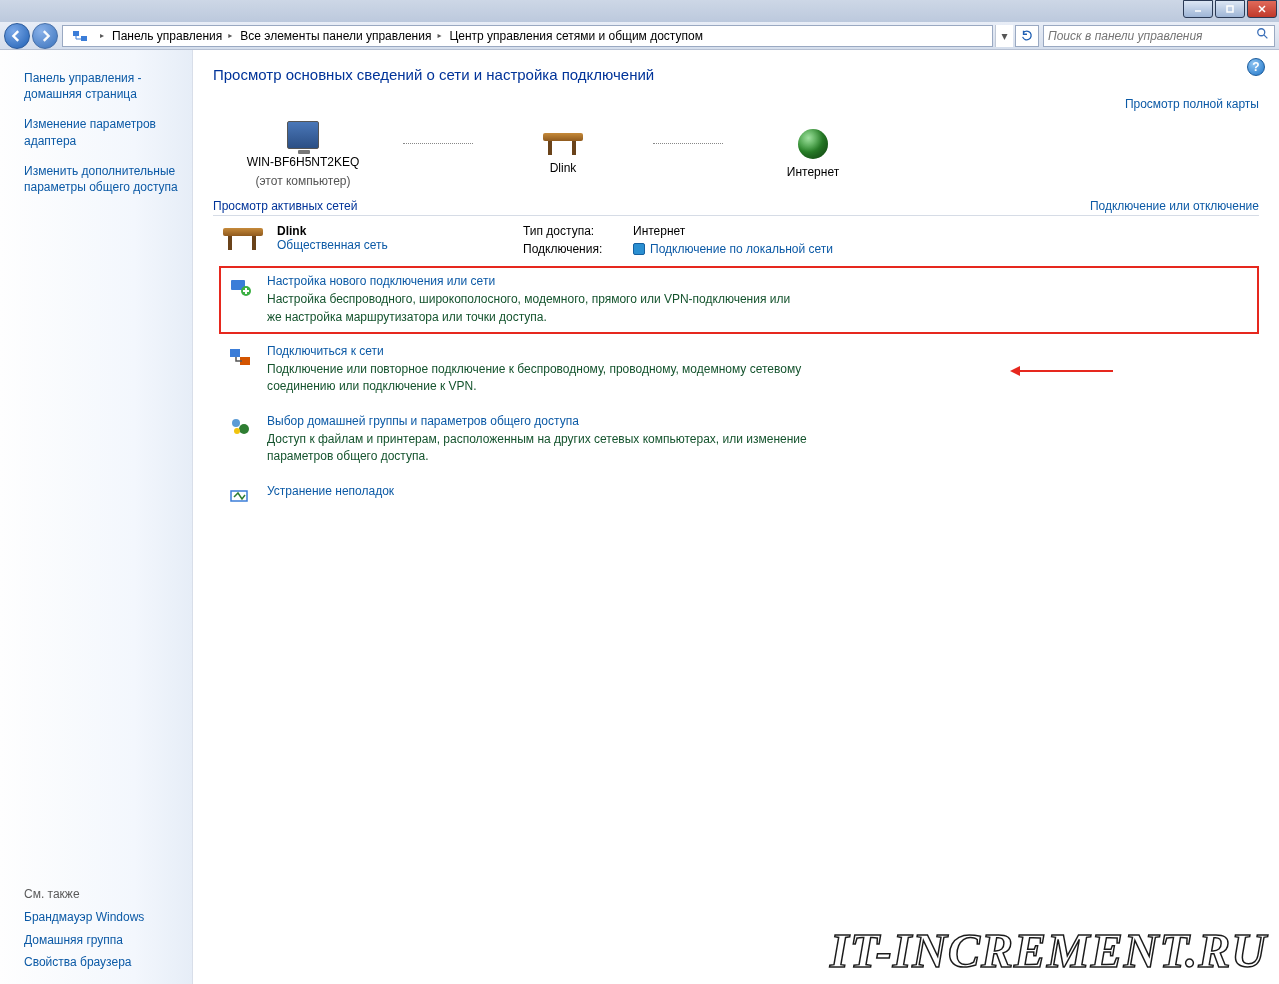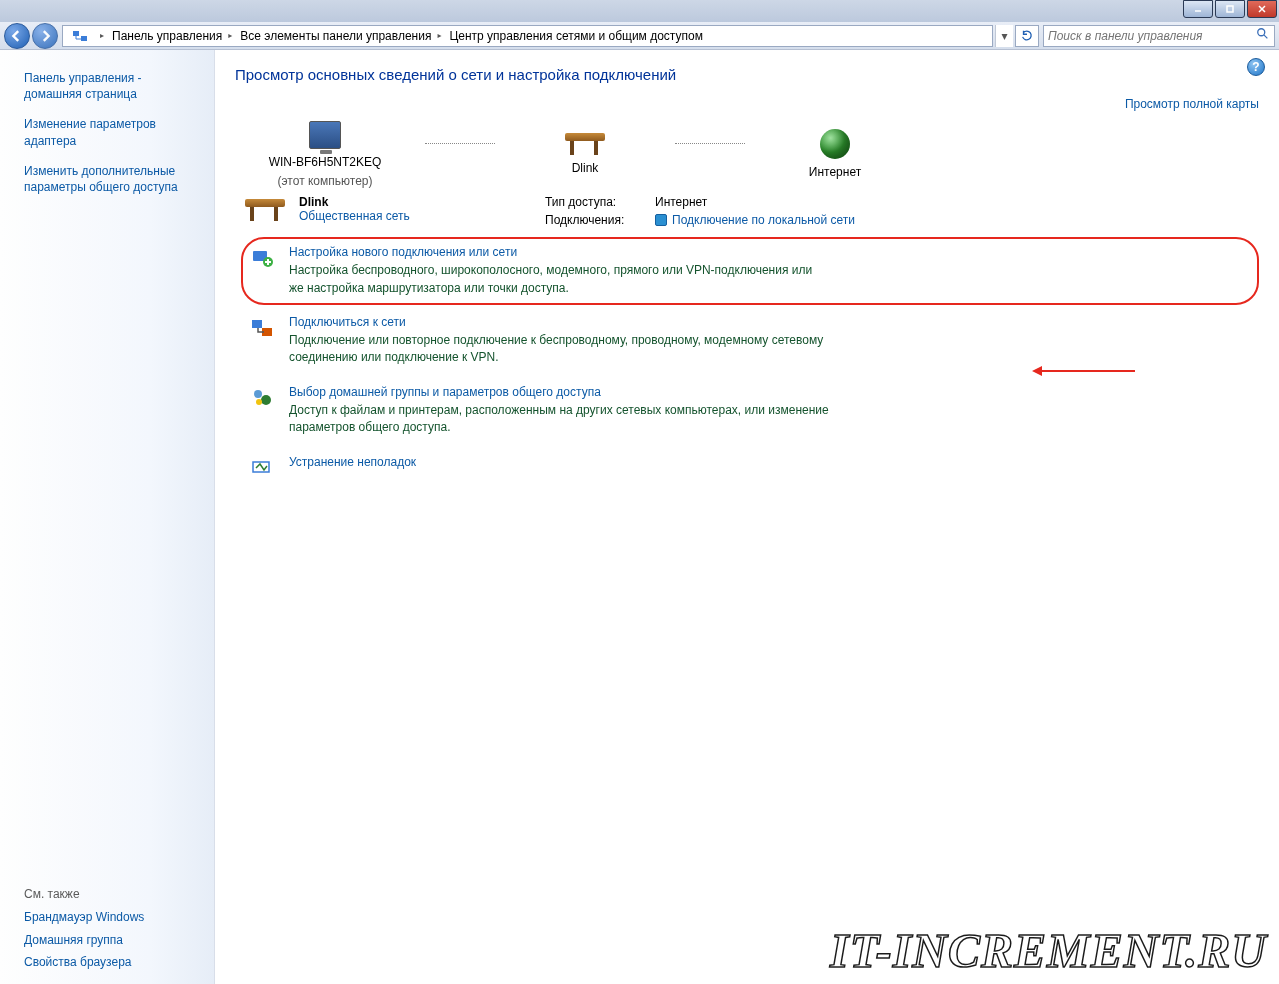--- a/index.html
+++ b/index.html
@@ -58,21 +58,21 @@
 .refresh-btn { width:24px; height:22px; border:1px solid #9aa9c2; background:#fff; display:flex;align-items:center;justify-content:center;color:#1e5fb3; margin-left:2px;}
 .search-box {
   width: 232px; height: 22px; border:1px solid #9aa9c2; background:#fff;
   display:flex; align-items:center; margin-left:4px; padding:0 4px;
 }
 .search-box input { border:none; outline:none; font-size:12px; font-style:italic; color:#7a7a7a; flex:1; }
 .search-box .mag { color:#3b6fb8;}
 
 .body-area { display:flex; width:100%; height: calc(100% - 50px); }
 .sidebar {
-  width: 215px; background: linear-gradient(to right,#fefefe 0,#f3f7fd 70%, #e6edf7 100%);
+  width: 193px; background: linear-gradient(to right,#fefefe 0,#f3f7fd 70%, #e6edf7 100%);
   border-right: 1px solid #d8dee9;
   padding: 20px 12px 8px 24px;
   display:flex; flex-direction:column;
   position:relative;
 }
 .side-links { flex:1; }
 .side-link { color:#0c5aa6; text-decoration:none; display:block; margin-bottom:14px; line-height:1.35; }
 .see-also { color:#5a5a5a; margin-bottom:8px; }
 .bottom-links .side-link { margin-bottom:6px; color:#0c5aa6; }
 
@@ -107,21 +107,21 @@
 .net-name{font-weight:bold;}
 .net-type{color:#0c5aa6;cursor:pointer;}
 .net-right{margin-left:0;}
 .kv{display:flex;margin-bottom:4px;}
 .kv .k{width:110px;color:#000;}
 .kv .v{color:#000;}
 .kv .v.link{color:#0c5aa6;cursor:pointer;text-align:right;}
 .eth-ic{display:inline-block;width:12px;height:12px;background:#2a8fd1;border-radius:2px;margin-right:5px;vertical-align:-2px;border:1px solid #1560a0;}
 
 .tasks { margin-top:6px; }
-.task { display:flex; gap:14px; padding:8px 12px 8px 8px; margin:2px 0 2px 16px;border-radius:23px; }
+.task { display:flex; gap:14px; padding:8px 12px 8px 8px; margin:2px 0 2px 16px; }
 .task.highlight { border:2px solid #e6281e; padding:6px 10px 6px 6px; position:relative;}
 .task-ic { width:26px; flex:0 0 26px; height:26px; display:flex; align-items:center; justify-content:center;}
 .task-body .t-title{color:#0c5aa6;cursor:pointer;}
 .task-body .t-desc{color:#14532d;line-height:1.45;margin-top:3px;max-width:540px;}
 
 .annot-arrow{position:absolute; left:820px; top:320px; width:100px; height:2px; background:#e6281e;}
 .annot-arrow:before{content:"";position:absolute;left:-8px;top:-4px;border:5px solid transparent;border-right:10px solid #e6281e;}
 
 .watermark{
   position:absolute; right:12px; bottom:6px;
@@ -243,20 +243,24 @@
         <span class="ic-bench"></span>
         <div class="label">Dlink</div>
       </div>
       <div class="map-sep"></div>
       <div class="map-node">
         <span class="ic-globe"></span>
         <div class="label">Интернет</div>
       </div>
     </div>
 
+    <div class="section-head">
+      <span>Просмотр активных сетей</span>
+      <span class="right-link">Подключение или отключение</span>
+    </div>
 
     <div class="active-net-row">
       <div class="net-left">
         <span class="ic-bench"></span>
         <div>
           <div class="net-name">Dlink</div>
           <div class="net-type">Общественная сеть</div>
         </div>
       </div>
       <div class="net-right">

